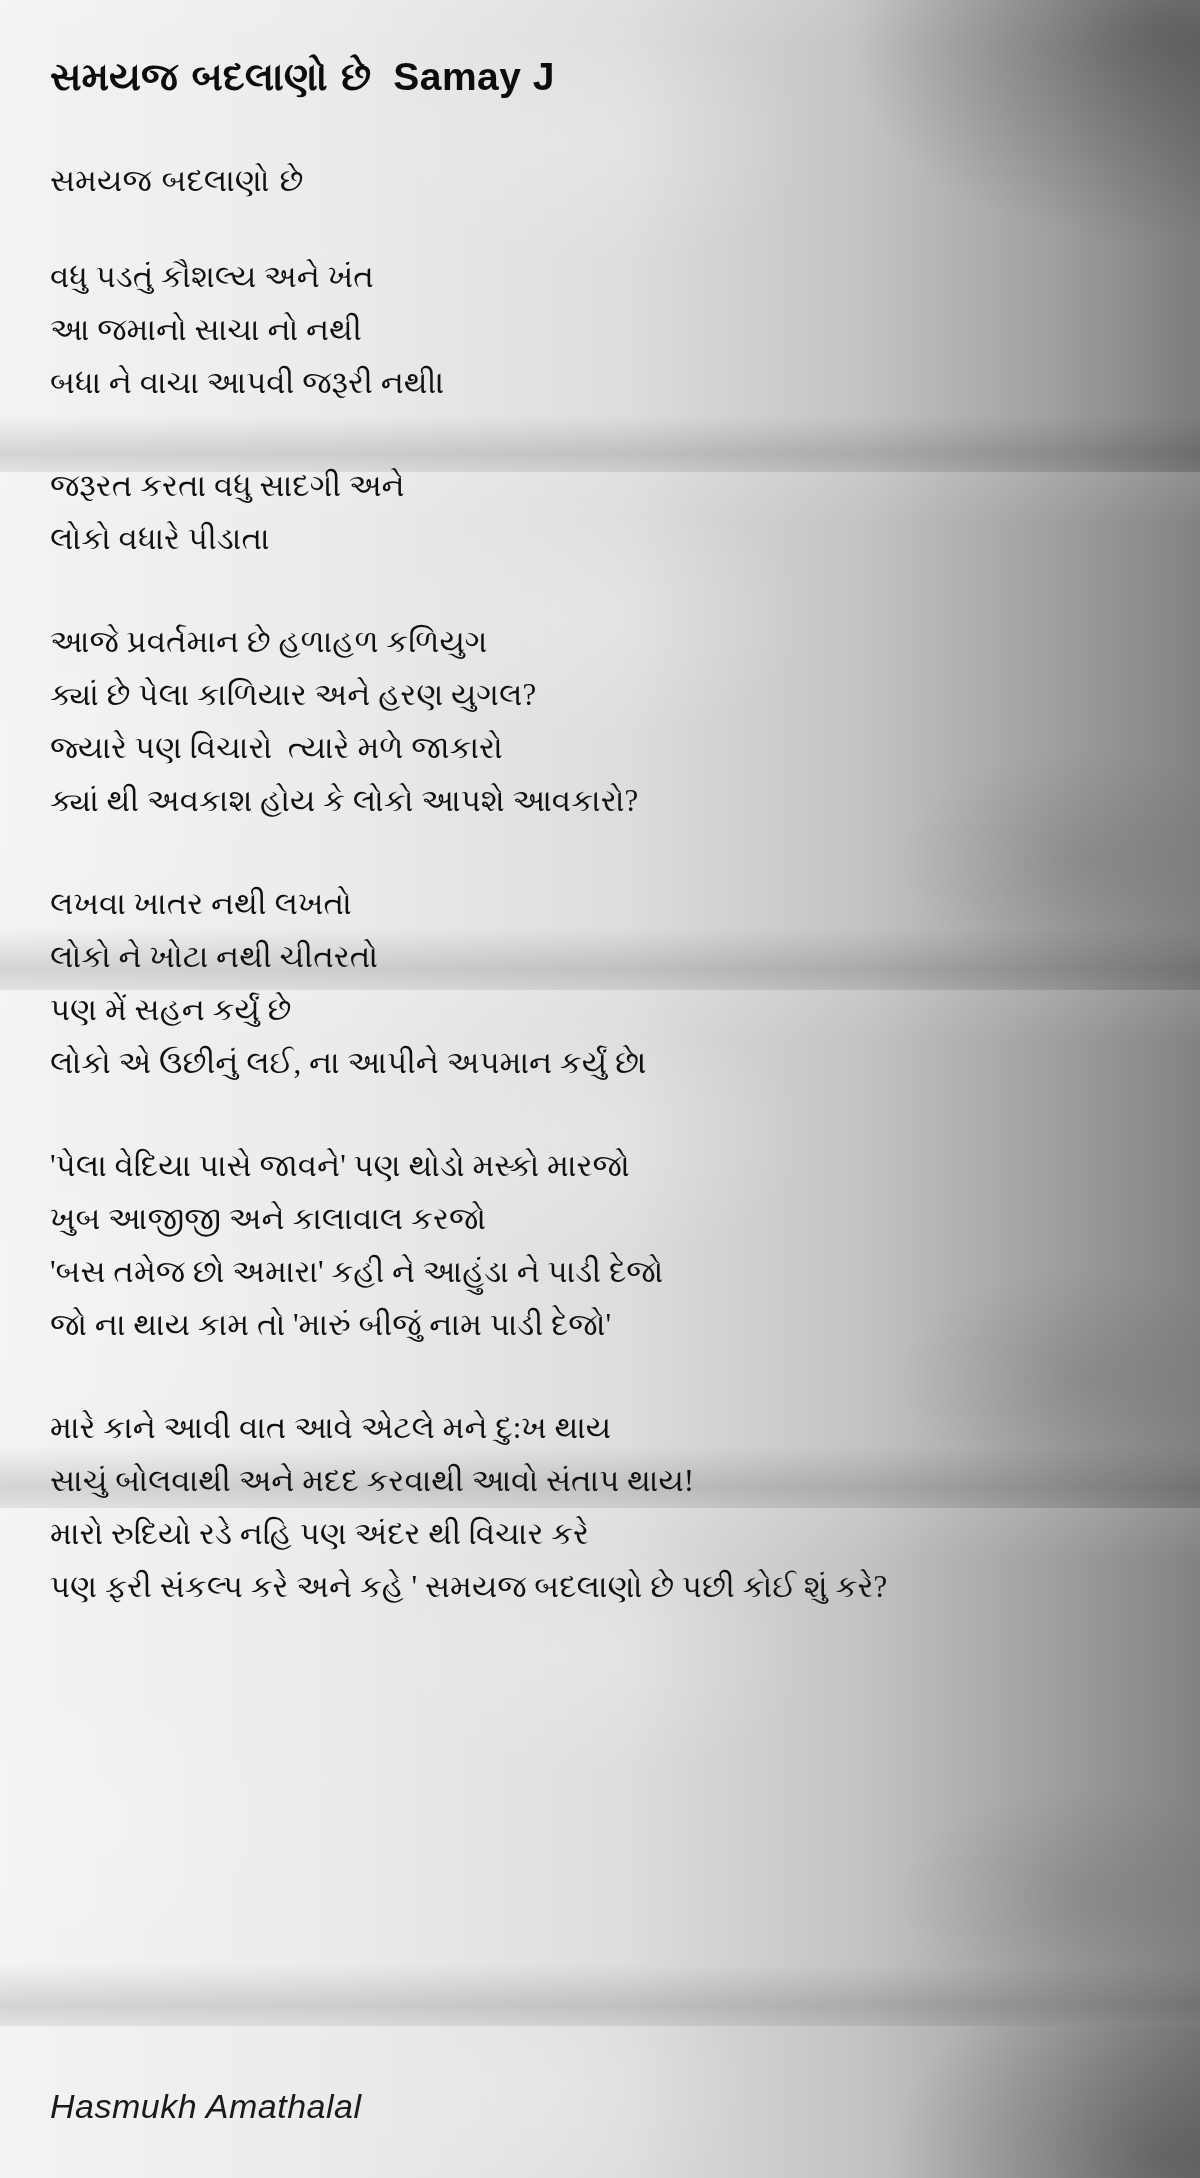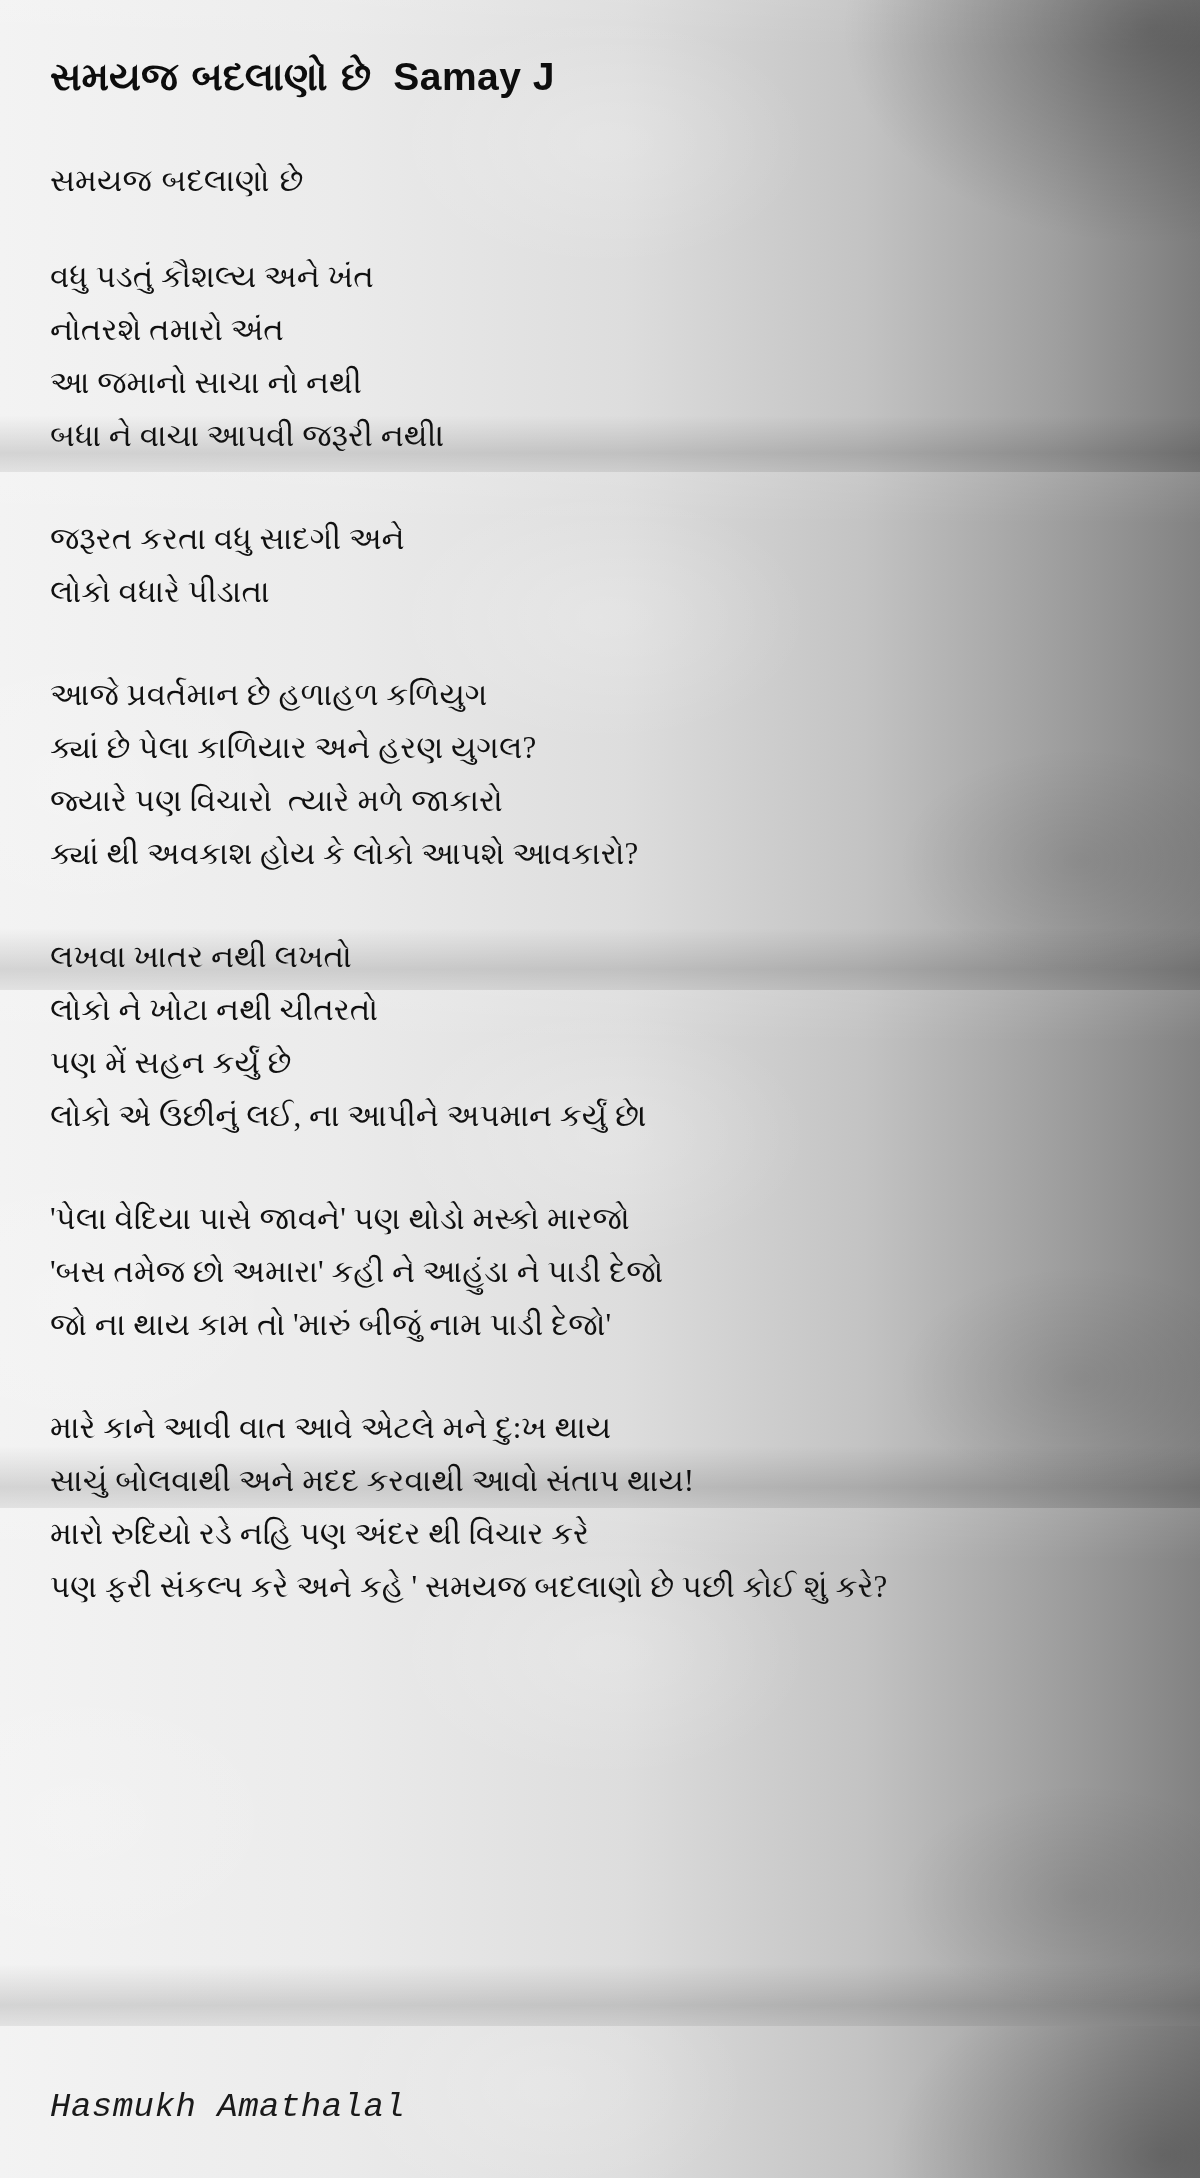--- a/index.html
+++ b/index.html
@@ -82,21 +82,21 @@
   }
   .line {
     font-size: 31px;
     line-height: 53px;
     white-space: pre-wrap;
   }
   .author {
     position: absolute;
     left: 50px;
     bottom: 52px;
-    font-family: Liberation Mono, monospace;
+    font-family: Liberation Sans, sans-serif;
     font-style: italic;
     font-size: 34px;
     color: #1a1a1a;
     letter-spacing: 0.5px;
   }
 </style>
 </head>
 <body>
 
 <div class="page">
@@ -111,21 +111,20 @@
 
   <div class="content">
 
     <h1 class="title"><span>સમયજ બદલાણો છે</span><span class="latin">Samay J</span></h1>
 
     <div class="opening-line">સમયજ બદલાણો છે</div>
 
     <div class="stanzas" id="stanzas">
         <div class="stanza">
           <div class="line">વધુ પડતું કૌશલ્ય અને ખંત</div>
-          <div class="line">નોતરશે તમારો અંત</div>
           <div class="line">આ જમાનો સાચા નો નથી</div>
           <div class="line">બધા ને વાચા આપવી જરૂરી નથી।</div>
         </div>
         <div class="stanza">
           <div class="line">જરૂરત કરતા વધુ સાદગી અને</div>
           <div class="line">લોકો વધારે પીડાતા</div>
         </div>
         <div class="stanza">
           <div class="line">આજે પ્રવર્તમાન છે હળાહળ કળિયુગ</div>
           <div class="line">ક્યાં છે પેલા કાળિયાર અને હરણ યુગલ?</div>
@@ -133,20 +132,21 @@
           <div class="line">ક્યાં થી અવકાશ હોય કે લોકો આપશે આવકારો?</div>
         </div>
         <div class="stanza">
           <div class="line">લખવા ખાતર નથી લખતો</div>
           <div class="line">લોકો ને ખોટા નથી ચીતરતો</div>
           <div class="line">પણ મેં સહન કર્યું છે</div>
           <div class="line">લોકો એ ઉછીનું લઈ, ના આપીને અપમાન કર્યું છે।</div>
         </div>
         <div class="stanza">
           <div class="line">'પેલા વેદિયા પાસે જાવને' પણ થોડો મસ્કો મારજો</div>
+          <div class="line">ખુબ આજીજી અને કાલાવાલ કરજો</div>
           <div class="line">'બસ તમેજ છો અમારા' કહી ને આહુંડા ને પાડી દેજો</div>
           <div class="line">જો ના થાય કામ તો 'મારું બીજું નામ પાડી દેજો'</div>
         </div>
         <div class="stanza">
           <div class="line">મારે કાને આવી વાત આવે એટલે મને દુ:ખ થાય</div>
           <div class="line">સાચું બોલવાથી અને મદદ કરવાથી આવો સંતાપ થાય!</div>
           <div class="line">મારો રુદિયો રડે નહિ પણ અંદર થી વિચાર કરે</div>
           <div class="line">પણ ફરી સંકલ્પ કરે અને કહે ' સમયજ બદલાણો છે પછી કોઈ શું કરે?</div>
         </div>
       </div>

